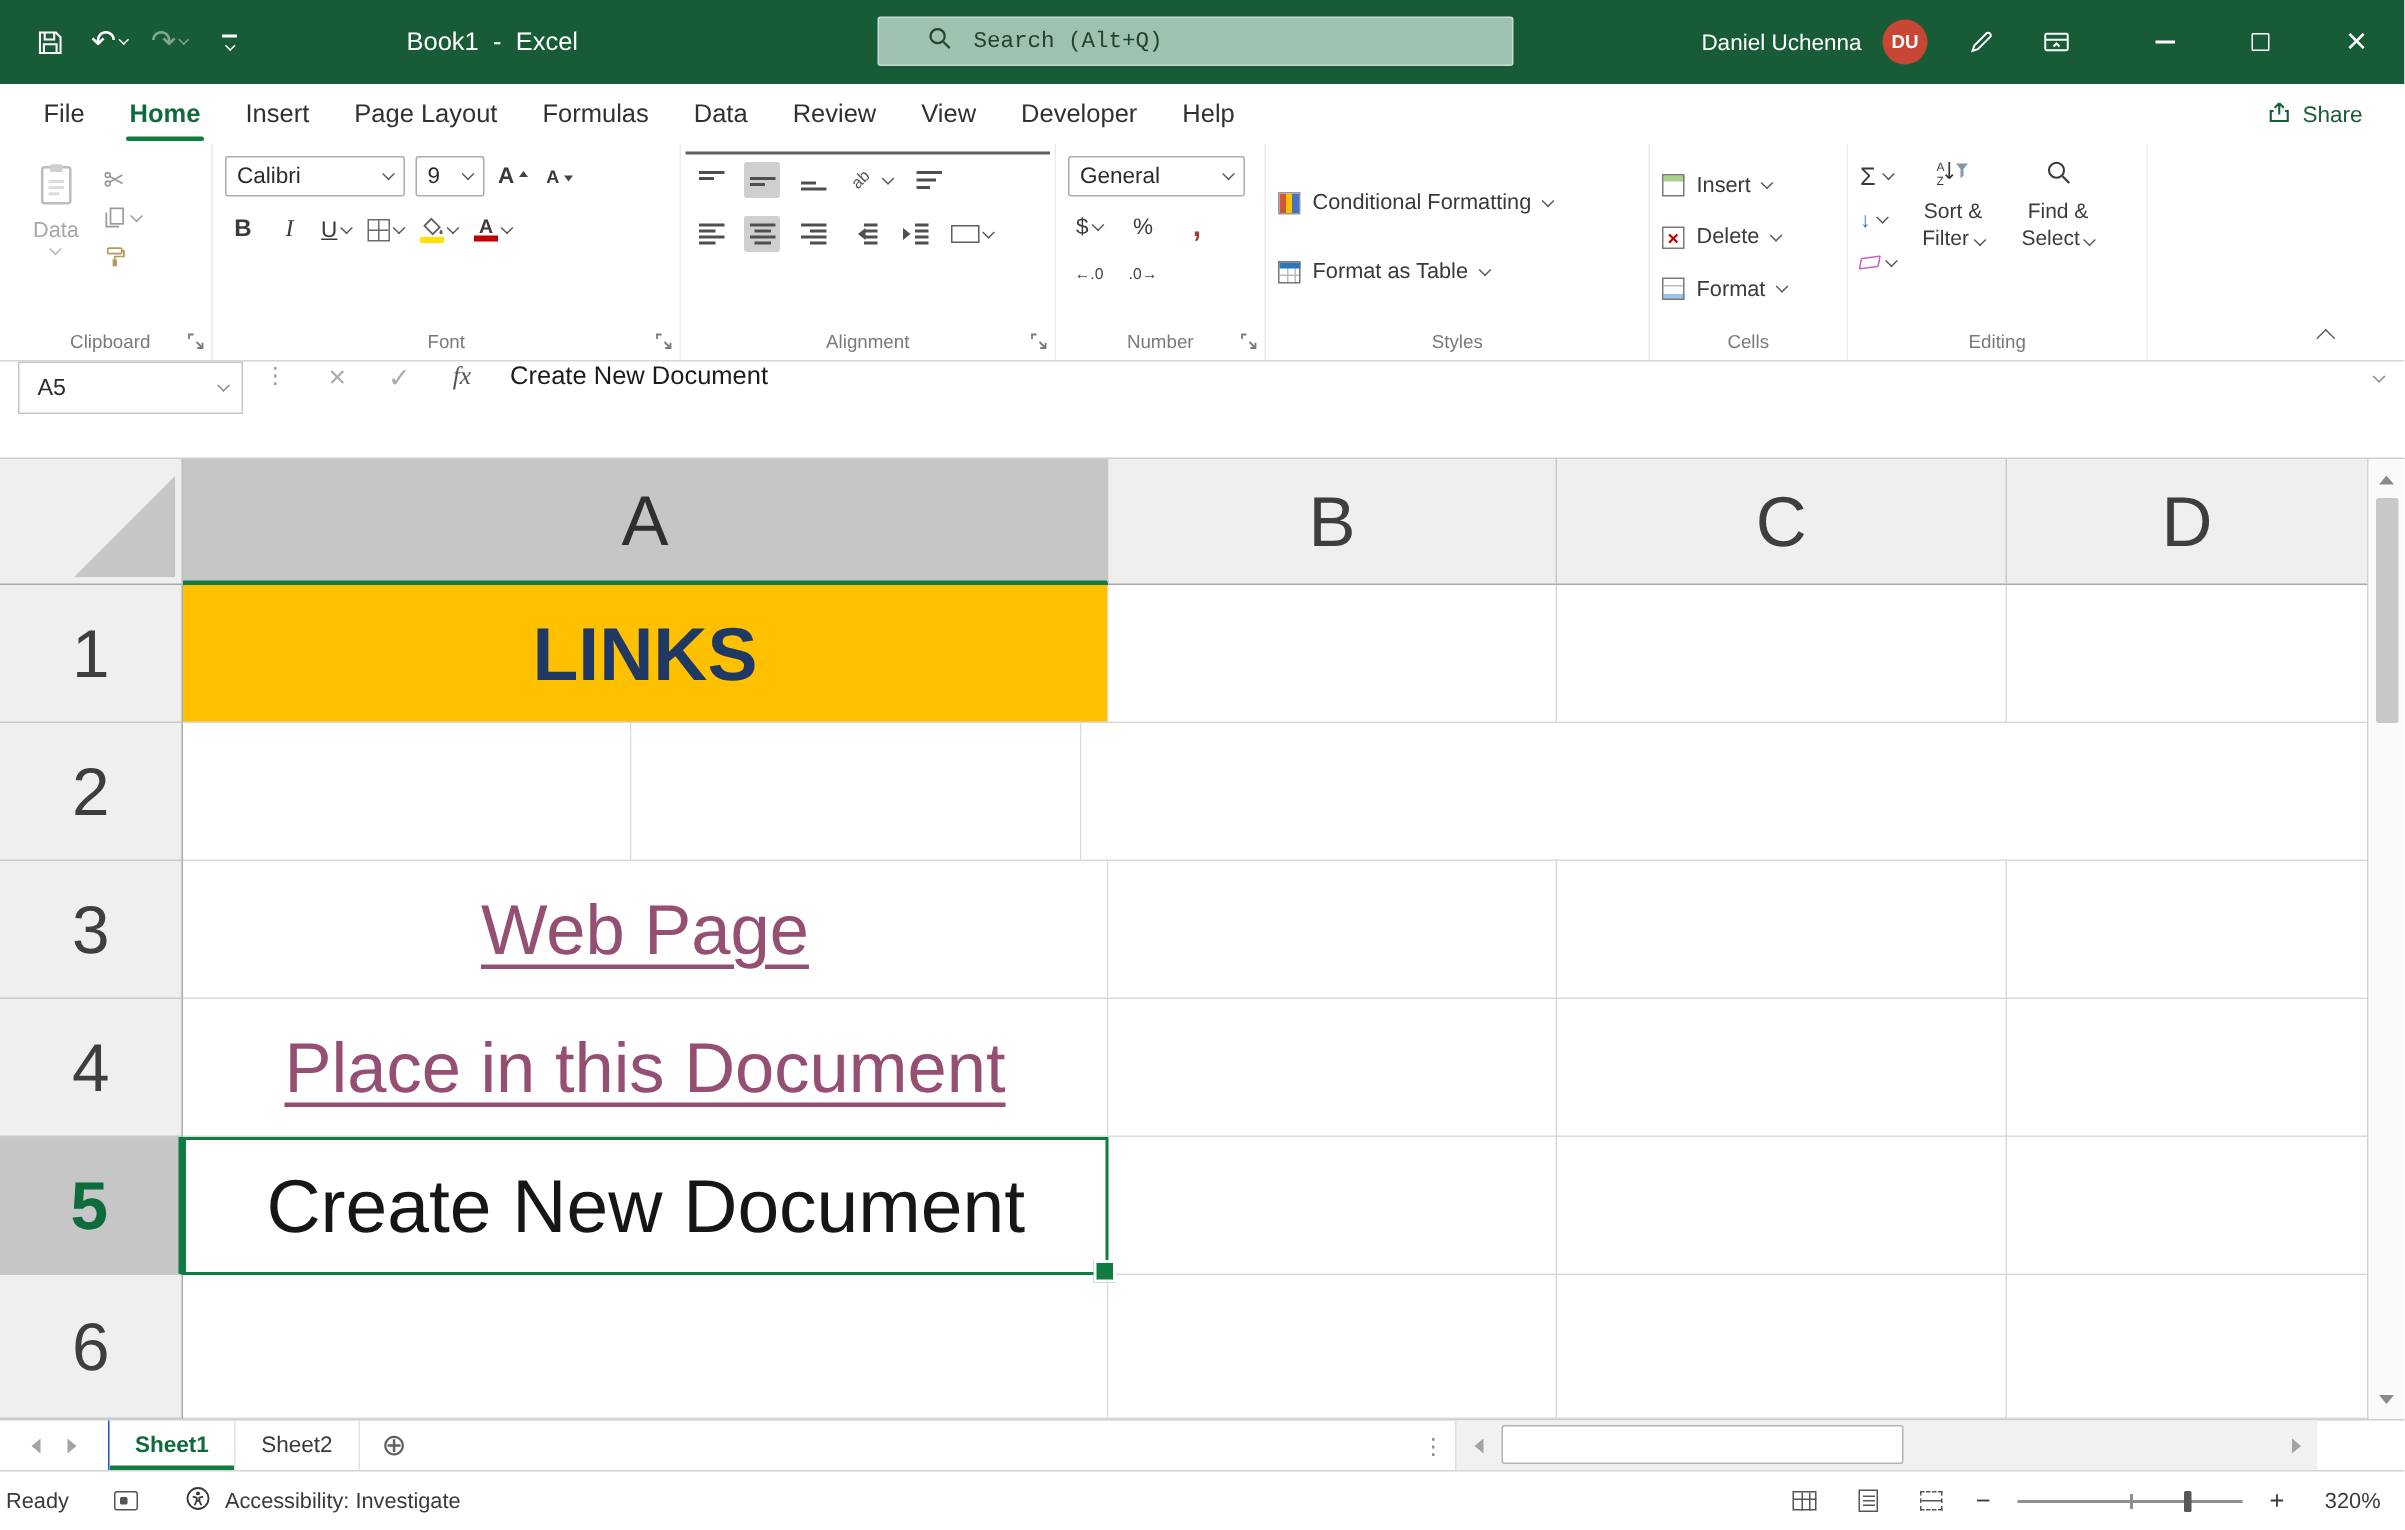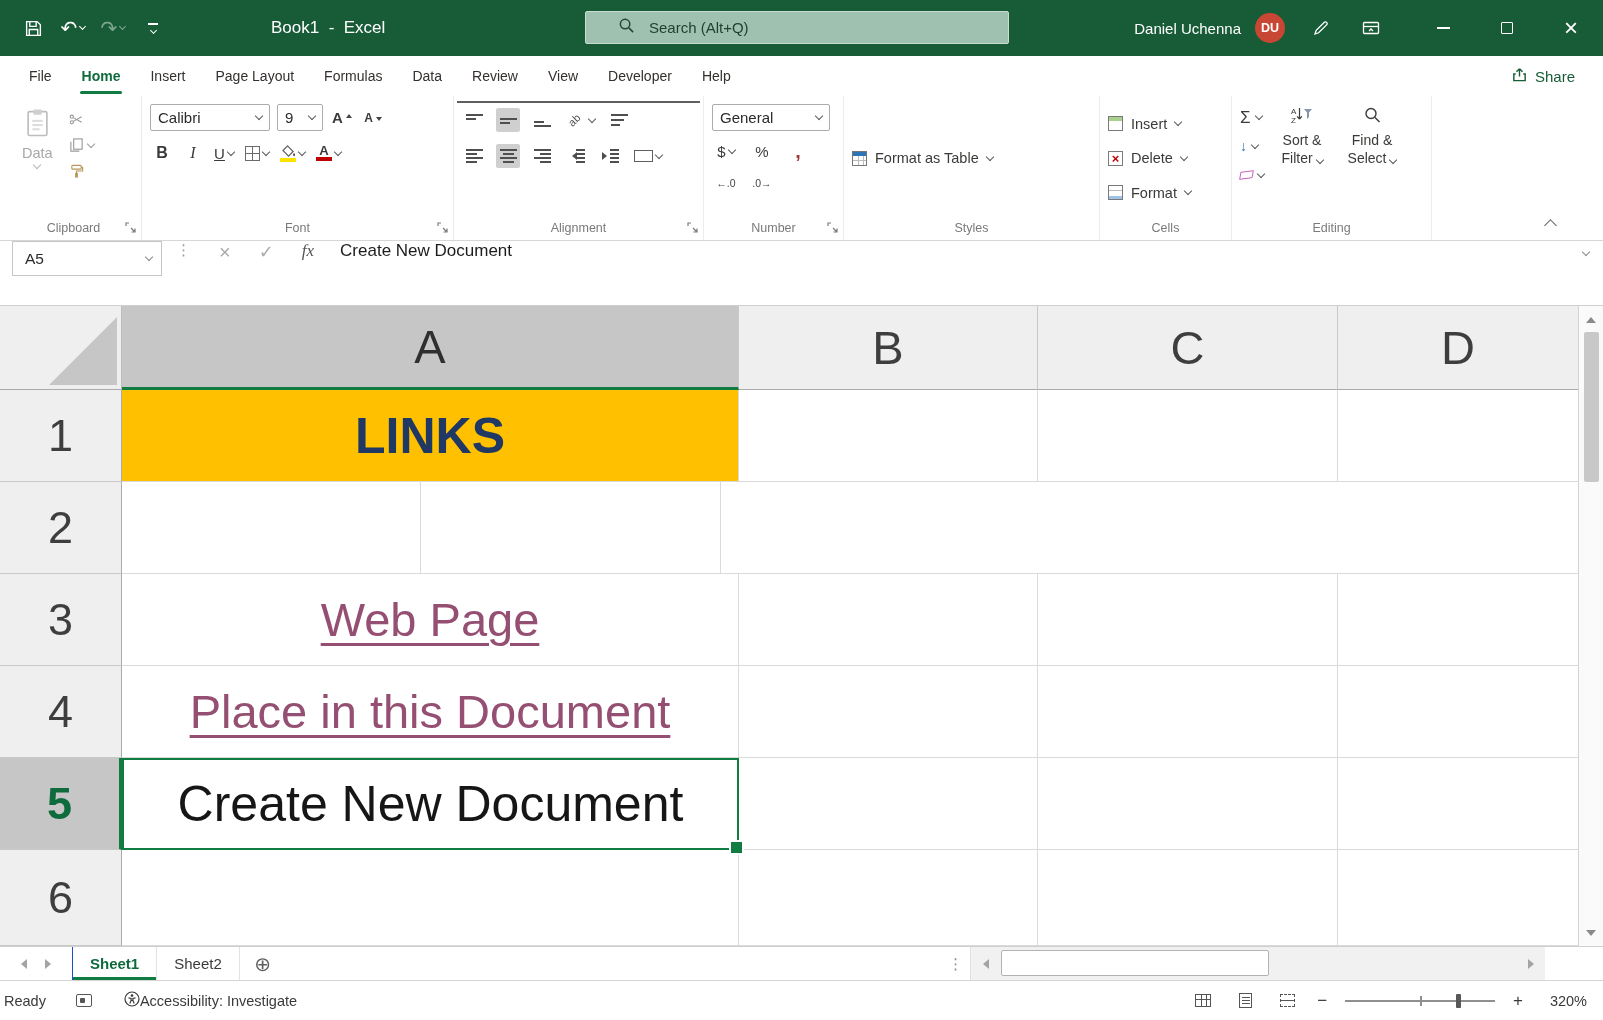--- a/index.html
+++ b/index.html
@@ -12,34 +12,34 @@
   .tb-left{display:flex;align-items:center;gap:14px;margin-left:20px}
   .tbtn{display:flex;align-items:center;justify-content:center;min-width:26px;height:34px}
   .uglyph{font-size:20px;line-height:1}
   .dim{opacity:.45}
   .minichev{width:5px;height:5px;border-right:1.3px solid #fff;border-bottom:1.3px solid #fff;transform:rotate(45deg);display:inline-block;margin-left:3px;margin-top:-4px}
   .qat{display:flex;flex-direction:column;align-items:center;gap:3px}
   .qat .bar{width:10px;height:1.5px;background:#fff}
   .qat .minichev{margin:0}
   .tb-title{margin-left:105px;font-size:17px;white-space:pre}
   .tb-search{position:absolute;left:585px;top:11px;width:424px;height:33px;background:#9EC2AF;border:1px solid #C9DCD1;border-radius:2px;display:flex;align-items:center;padding-left:32px;gap:14px}
-  .tb-search input{border:none;outline:none;background:transparent;font-size:15px;color:#701a75;width:300px;font-family:Liberation Sans, sans-serif}
+  .tb-search input{border:none;outline:none;background:transparent;font-size:15px;color:#701a75;width:300px;font-family:Liberation Mono, monospace}
   .tb-search input::placeholder{color:#23402F;opacity:1}
   .tb-right{margin-left:auto;display:flex;align-items:center;height:100%}
   .user-name{font-size:15px;margin-right:14px}
   .avatar{width:30px;height:30px;border-radius:50%;background:#C74634;color:#fff;display:flex;align-items:center;justify-content:center;font-size:12.5px;font-weight:700;margin-right:26px}
   .tb-ico{margin-right:30px;display:flex;align-items:center}
   .winbtn{width:64px;height:56px;display:flex;align-items:center;justify-content:center}
   .min-glyph{width:13px;height:1.5px;background:#fff}
   .max-glyph{width:12px;height:12px;border:1.5px solid #fff;border-radius:1px}
   .close-glyph{font-size:24px;line-height:1;font-weight:300}
 
   
   .menubar{height:40px;display:flex;align-items:center;padding-left:14px;position:relative;flex:0 0 auto}
-  .mtab{padding:1px 15px;height:40px;display:flex;align-items:center;font-size:14px;color:#33302E;position:relative}
+  .mtab{padding:1px 15px;height:40px;display:flex;align-items:center;font-size:17px;color:#33302E;position:relative}
   .mtab.active{color:#0F6B3C;font-weight:700}
   .mtab.active::after{content:"";position:absolute;left:13px;right:13px;bottom:2px;height:3px;background:#107C41;border-radius:2px}
   .share-btn{position:absolute;right:18px;display:flex;align-items:center;gap:7px;font-size:15px;color:#185C37;padding:4px 10px}
 
   
   .ribbon{height:145px;display:flex;padding-left:6px;position:relative;border-bottom:1px solid #D6D6D6;flex:0 0 auto;background:#fff}
   .rgroup{display:flex;flex-direction:column;border-right:1px solid #ECECEC;position:relative;padding:5px 8px 0}
   .rg-body{flex:1;display:flex}
   .rg-label{height:25px;display:flex;align-items:center;justify-content:center;font-size:12.5px;color:#7A7A7A}
   .launcher{position:absolute;right:5px;bottom:7px;display:flex}
@@ -169,21 +169,21 @@
   .hscroll{width:575px;display:flex;align-items:stretch;background:#F1F1F1;border-left:1px solid #E0E0E0;margin-right:58px}
   .hsa{width:24px;display:flex;align-items:center;justify-content:center}
   .htrack{flex:1;position:relative}
   .hthumb{position:absolute;left:6px;top:3px;height:26px;width:268px;background:#fff;border:1px solid #B3B3B3;border-radius:2px}
 
   
   .statusbar{height:40px;flex:0 0 auto;border-top:1px solid #D4D4D4;display:flex;align-items:center;background:#fff;color:#3B3A39;font-size:14.5px}
   .st-ready{margin-left:4px}
   .st-macro{margin-left:30px;width:16px;height:13px;border:1.5px solid #555;border-radius:2px;position:relative}
   .st-macro::after{content:"";position:absolute;left:3px;top:2.5px;width:5px;height:5px;background:#555;border-radius:1px}
-  .st-acc{margin-left:32px;display:flex;align-items:center;}
+  .st-acc{margin-left:32px;display:flex;align-items:center;gap:10px}
   .st-right{margin-left:auto;display:flex;align-items:center;gap:18px;margin-right:16px}
   .viewbtn{width:24px;height:20px;display:flex;align-items:center;justify-content:center}
   .ic-normal{width:16px;height:13px;border:1px solid #555;background:linear-gradient(#555,#555) 0 4px/16px 1px no-repeat,linear-gradient(#555,#555) 5px 0/1px 13px no-repeat,linear-gradient(#555,#555) 10px 0/1px 13px no-repeat}
   .ic-pagelayout{width:13px;height:15px;border:1px solid #555;background:linear-gradient(#555,#555) 2px 3px/8px 1px no-repeat,linear-gradient(#555,#555) 2px 6px/8px 1px no-repeat,linear-gradient(#555,#555) 2px 9px/8px 1px no-repeat}
   .ic-pagebreak{width:15px;height:13px;border:1px dashed #555;background:linear-gradient(#555,#555) center/100% 1px no-repeat}
   .zglyph{font-size:17px;color:#3B3A39}
   .zslider{width:150px;height:18px;position:relative}
   .zslider .track{position:absolute;left:0;right:0;top:8px;height:2px;background:#8F8F8F}
   .zslider .notch{position:absolute;left:50%;top:4px;width:2px;height:10px;background:#8F8F8F}
   .zslider .thumb{position:absolute;left:74%;top:2px;width:5px;height:14px;background:#585858;border-radius:1px}
@@ -464,20 +464,25 @@
       <span class="launcher">
         <svg width="11" height="11" viewBox="0 0 11 11">
             <path d="M1 4V1h3M6 6l4 4M10 6.5V10H6.5" fill="none" stroke="#7a7a7a" stroke-width="1.2"></path>
           </svg>
       </span>
     </div>
 
     <div class="rgroup" style="width:256px">
       <div class="rg-body rg-col">
         <span class="stybtn">
+          <span class="ic-cf"></span>
+          <span>Conditional Formatting</span>
+          <span class="chev"></span>
+        </span>
+        <span class="stybtn">
           <span class="ic-table"></span>
           <span>Format as Table</span>
           <span class="chev"></span>
         </span>
       </div>
       <div class="rg-label">Styles</div>
     </div>
 
     <div class="rgroup" style="width:132px">
       <div class="rg-body rg-col">

